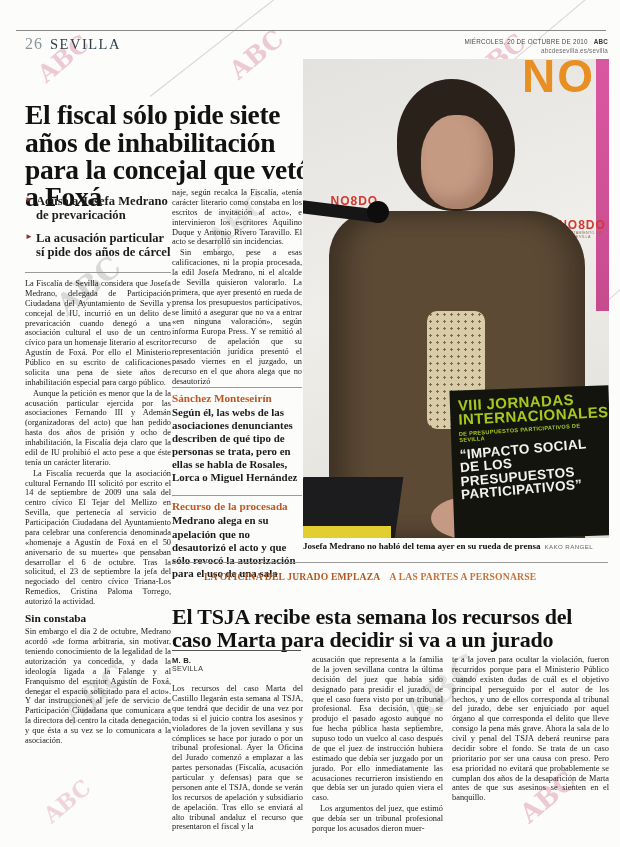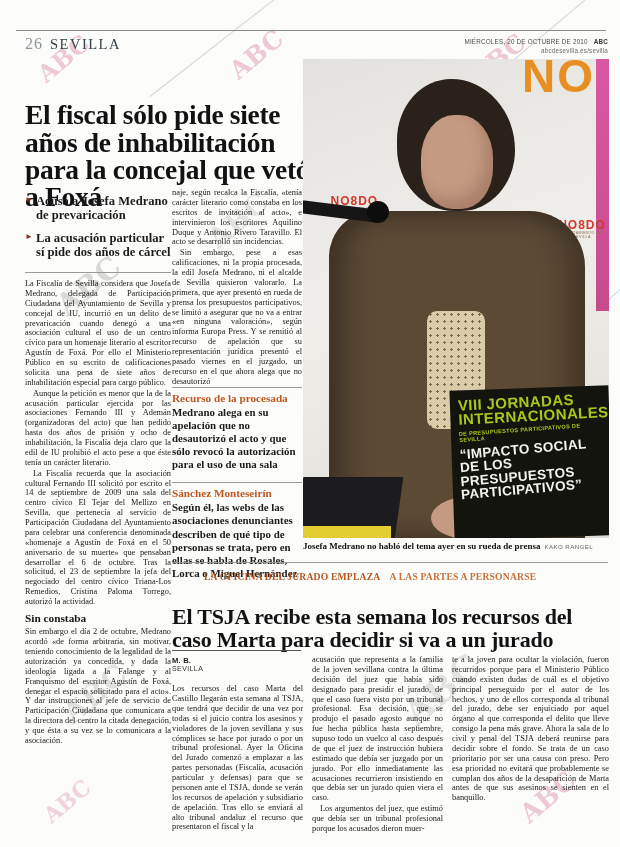--- a/index.html
+++ b/index.html
@@ -153,26 +153,26 @@
     <p>Sin embargo el día 2 de octubre, Medrano acordó «de forma arbitraria, sin motivar, teniendo conocimiento de la legalidad de la autorización ya concedida, y dada la ideología ligada a la Falange y al Franquismo del escritor Agustín de Foxá, denegar el espacio solicitado para el acto». Y dar instrucciones al jefe de servicio de Participación Ciudadana que comunicara a la directora del centro la citada denegación, y que ésta a su vez se lo comunicara a la asociación.</p>
   </div>
 
   <div class="col col2">
     <p>naje, según recalca la Fiscalía, «tenía carácter literario como constaba en los escritos de invitación al acto», e intervinieron los escritores Aquilino Duque y Antonio Rivero Taravillo. El acto se desarrolló sin incidencias.</p>
     <p class="ind sp">Sin embargo, pese a esas calificaciones, ni la propia procesada, la edil Josefa Medrano, ni el alcalde de Sevilla quisieron valorarlo. La primera, que ayer presentó en rueda de prensa los presupuestos participativos, se limitó a asegurar que no va a entrar «en ninguna valoración», según informa Europa Press. Y se remitió al recurso de apelación que su representación jurídica presentó el pasado viernes en el juzgado, un recurso en el que ahora alega que no desautorizó</p>
   </div>
 
   <div class="sidebars">
     <div class="sidebox">
+      <div class="sbtitle">Sánchez Monteseirín</div>
+      <div class="sbbody">Según él, las webs de las asociaciones denunciantes describen de qué tipo de personas se trata, pero en ellas se habla de Rosales, Lorca o Miguel Hernández</div>
+    </div>
+    <div class="sidebox">
       <div class="sbtitle">Recurso de la procesada</div>
       <div class="sbbody">Medrano alega en su apelación que no desautorizó el acto y que sólo revocó la autorización para el uso de una sala</div>
-    </div>
-    <div class="sidebox">
-      <div class="sbtitle">Sánchez Monteseirín</div>
-      <div class="sbbody">Según él, las webs de las asociaciones denunciantes describen de qué tipo de personas se trata, pero en ellas se habla de Rosales, Lorca o Miguel Hernández</div>
     </div>
   </div>
 
   <div class="photo">
     <div class="backdrop-text">AYUNTAMIENTO</div>
     <div class="magenta-strip"></div>
     <div class="corner-frag">NO</div>
     <div class="nodo" style="left:22px;top:136px;">
       <div class="n1">NO8DO</div>
       <div class="n2">AYUNTAMIENTO DE SEVILLA</div>

